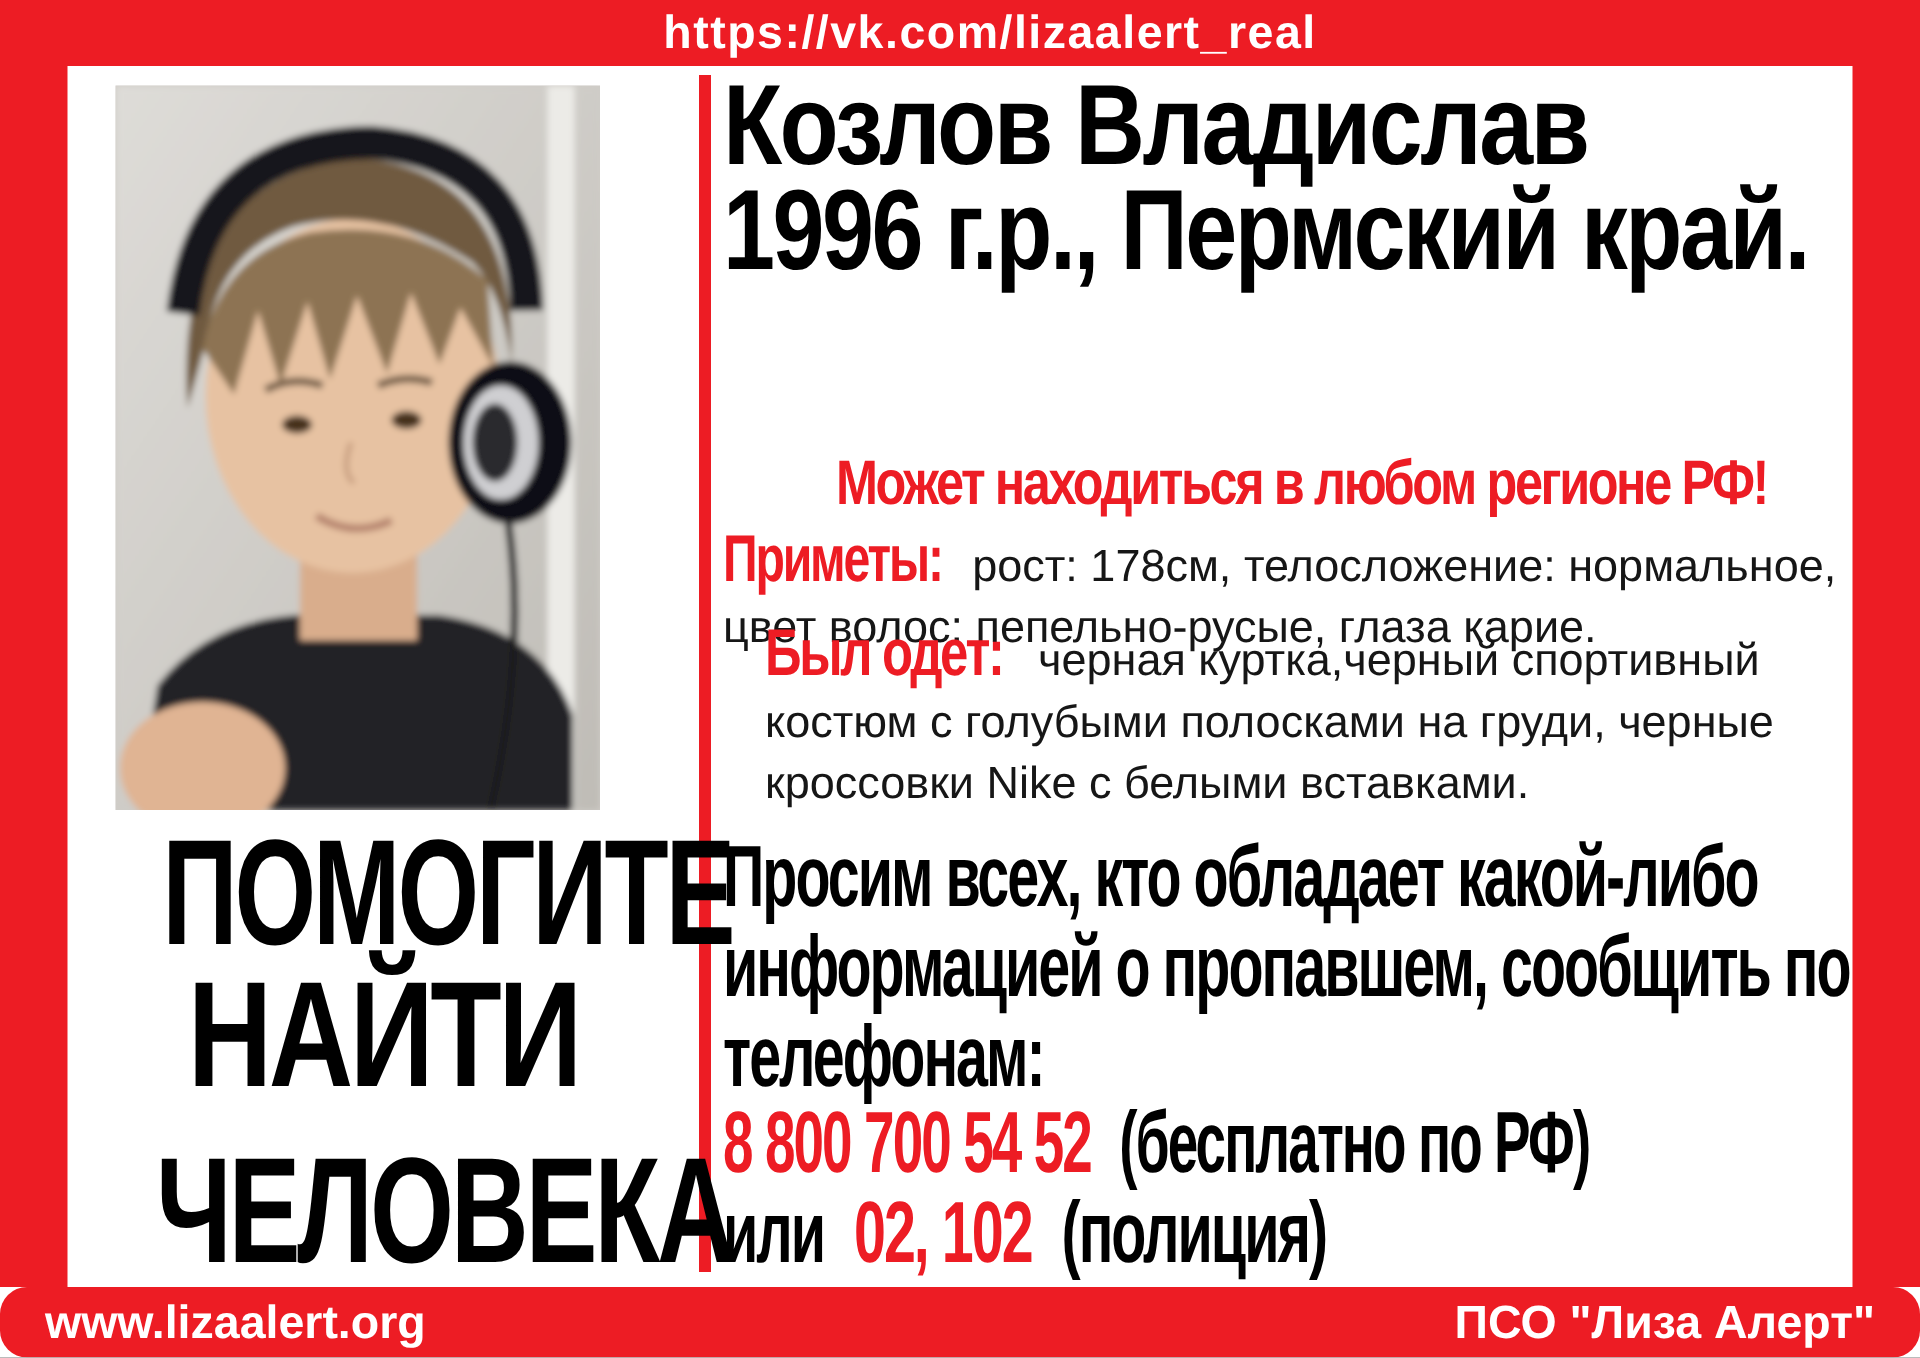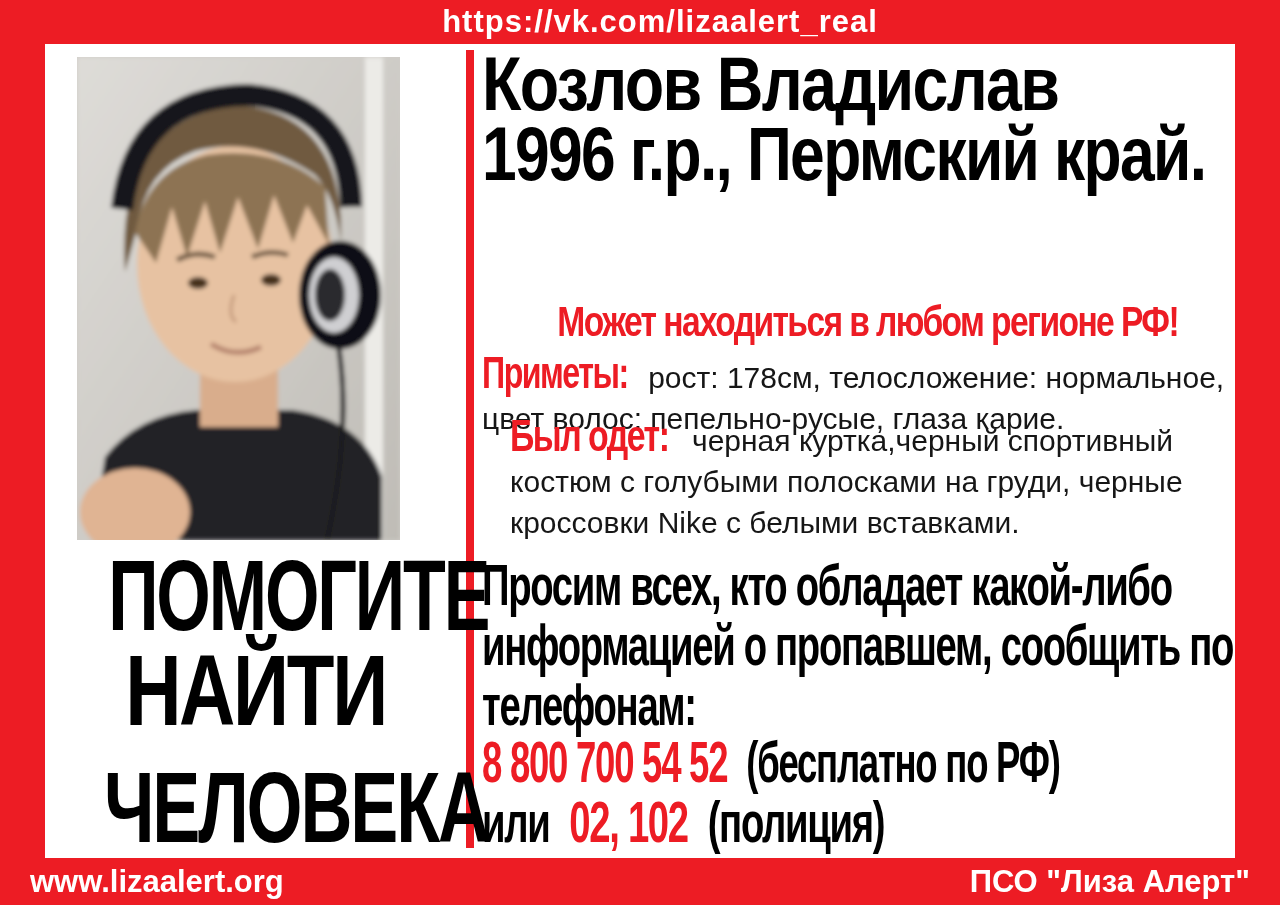--- a/index.html
+++ b/index.html
@@ -13,21 +13,21 @@
   }
   
   .bar-top{position:absolute;left:0;top:0;width:1280px;height:44px;background:var(--red);
     display:flex;align-items:center;justify-content:center;padding-left:20px;}
   .bar-top .url{color:#fff;font-weight:bold;font-size:31px;letter-spacing:1px;}
   .edge-left{position:absolute;left:0;top:44px;width:45px;height:814px;background:var(--red);}
   .edge-right{position:absolute;left:1235px;top:44px;width:45px;height:814px;background:var(--red);}
   .divider{position:absolute;left:466px;top:50px;width:8px;height:798px;background:var(--red);}
   .bar-bottom{position:absolute;left:0;top:858px;width:1280px;height:47px;background:var(--red);
     display:flex;align-items:center;justify-content:space-between;
-    padding:0 30px;box-sizing:border-box;color:#fff;font-weight:bold;font-size:31px;}
+    padding:0 30px;box-sizing:border-box;color:#fff;font-weight:bold;font-size:31px;border-radius:18px;}
   
   .photo{position:absolute;left:77px;top:57px;width:323px;height:483px;background:#cfccc7;overflow:hidden;}
   .slogan-line{position:absolute;left:45px;width:421px;text-align:center;color:#000;
     font-weight:bold;font-size:100px;line-height:1;white-space:nowrap;letter-spacing:-3px;}
   .slog1{top:545px;transform:scaleX(.70);}
   .slog2{top:640px;transform:scaleX(.78);}
   .slog3{top:757px;transform:scaleX(.72);}
   
   .rc{position:absolute;left:482px;width:753px;color:#161616;}
   .cond-block{display:block;font-weight:bold;letter-spacing:-2px;line-height:1;

